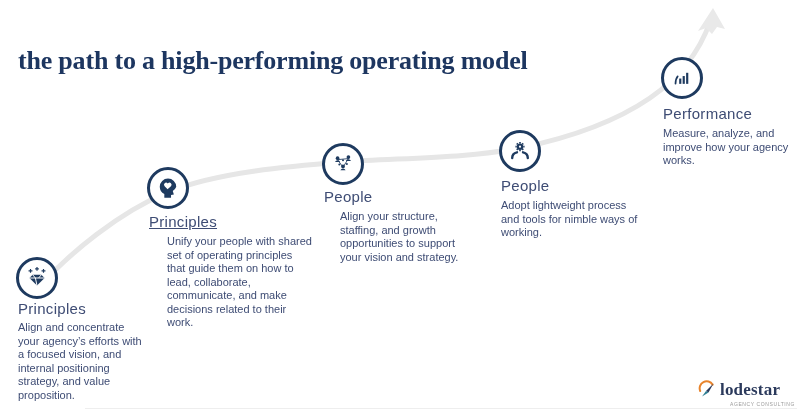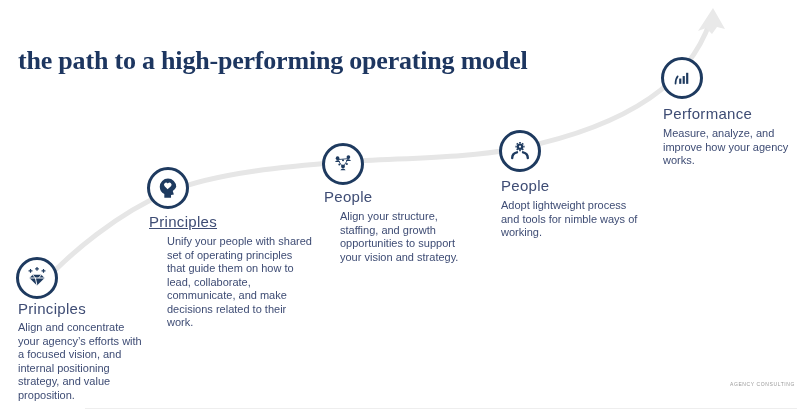--- a/index.html
+++ b/index.html
@@ -140,14 +140,22 @@
       <rect x="15.8" y="7.2" width="2" height="10.2" fill="#1e3a5f"></rect>
     </svg>
   </div>
   <div class="stage-title">Performance</div>
   <div class="stage-desc">Measure, analyze, and improve how your agency works.</div>
 </div>
 
 <div class="bottom-rule"></div>
 
 <div class="logo">
+  <div class="logo-row">
+    <svg class="logo-mark" viewBox="0 0 20 20">
+      <path d="M3.2 11 A7 7 0 0 1 15.6 4.6" stroke="#e8842c" stroke-width="2" fill="none" stroke-linecap="round"></path>
+      <polygon points="16.5,3.5 9,11 11.5,12.5" fill="#2b3a5c"></polygon>
+      <polygon points="5,16.5 11.5,12.5 9,11" fill="#2f7f93"></polygon>
+    </svg>
+    <span class="logo-name">lodestar</span>
+  </div>
   <div class="logo-tagline">AGENCY CONSULTING</div>
 </div>
 
 </body></html>

